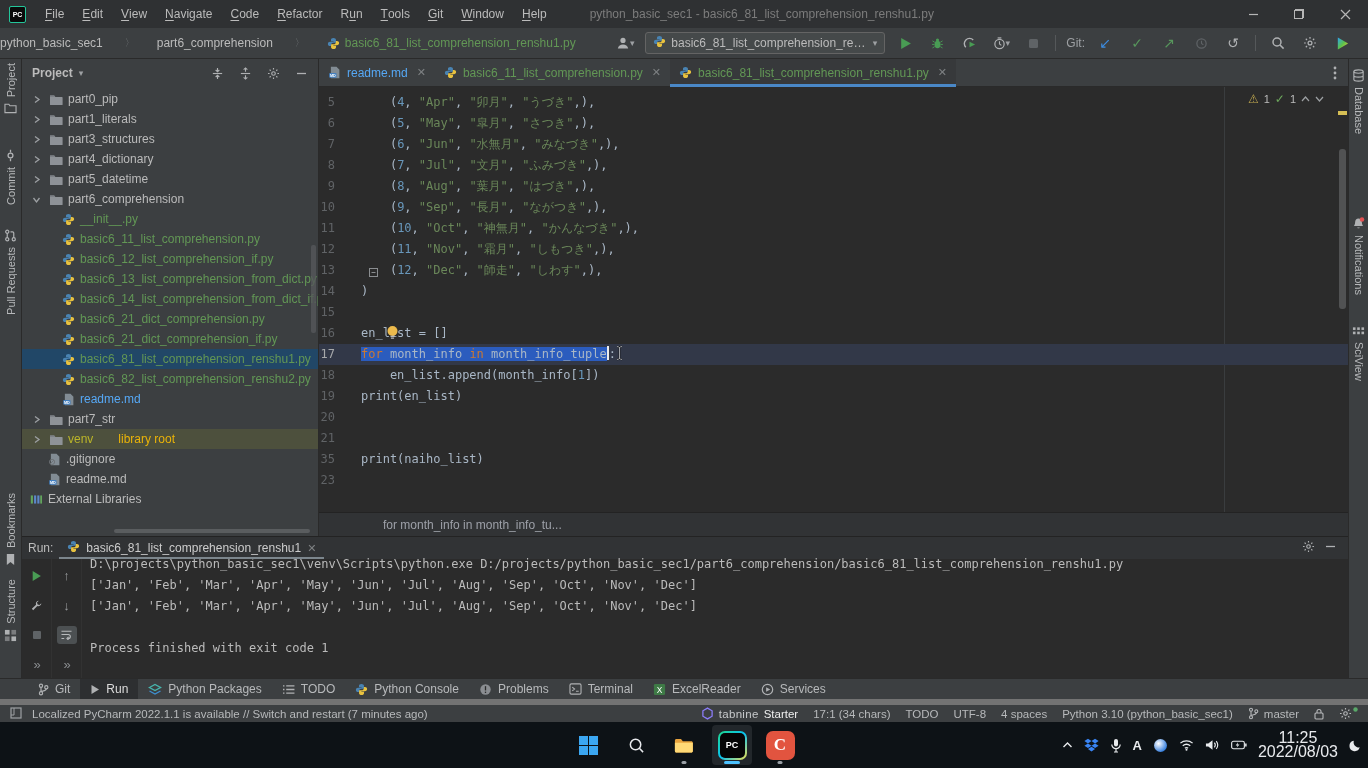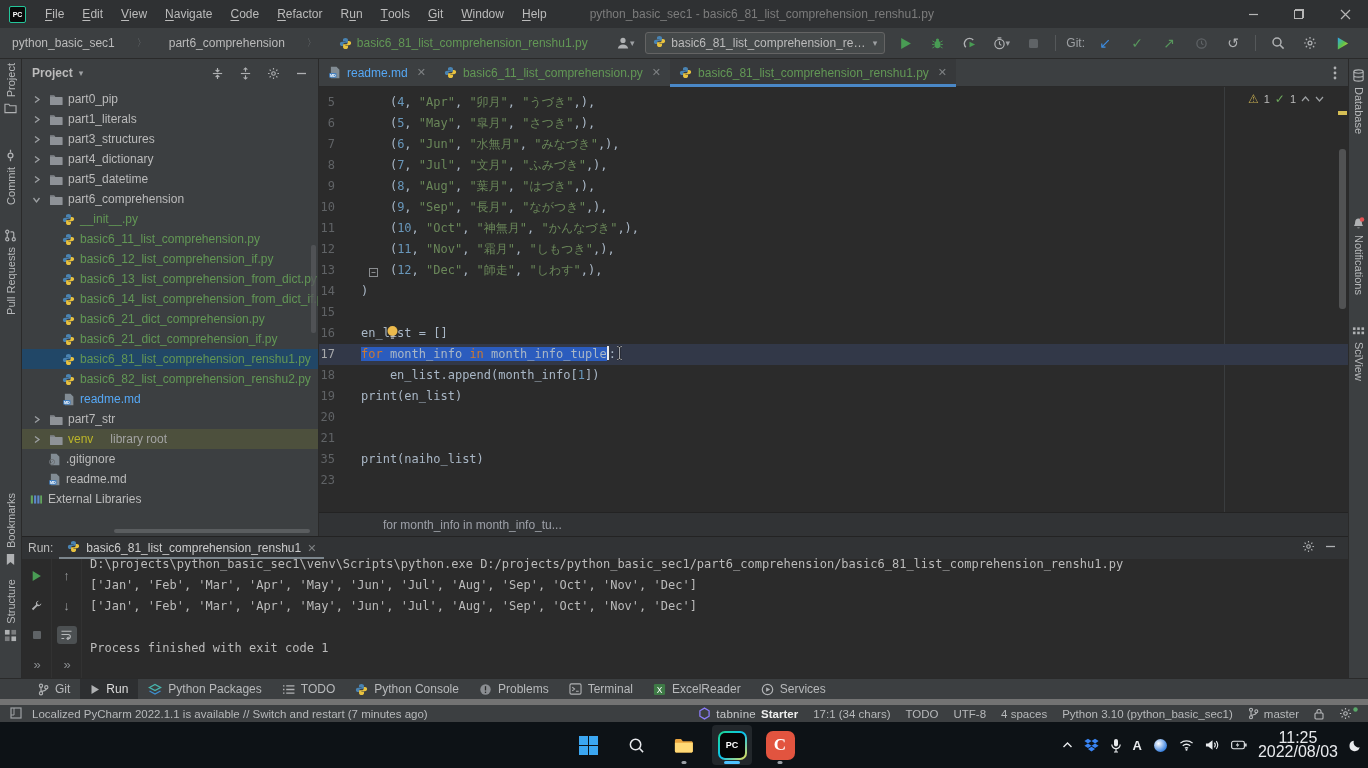--- a/index.html
+++ b/index.html
@@ -18,21 +18,21 @@
   #win-title{color:#7c7c7c;margin-left:34px;white-space:nowrap}
   #win-controls{margin-left:auto;display:flex;height:100%}
   .wbtn{width:46px;height:100%;display:flex;align-items:center;justify-content:center}
   .restore-glyph{width:10px;height:10px;position:relative}
   .restore-glyph::before{content:"";position:absolute;top:0;right:0;width:7px;height:7px;border:1px solid #b6b6b6}
   .restore-glyph::after{content:"";position:absolute;bottom:0;left:0;width:7px;height:7px;border:1px solid #b6b6b6;background:#2f3133}
 
   
   #navbar{position:absolute;top:28px;left:0;right:0;height:31px;background:#3c3f41;
     border-bottom:1px solid #2a2a2a;display:flex;align-items:center;font-size:12px;color:#bbb}
-  #crumbs{display:flex;align-items:flex-end;padding-left:12px;gap:22px;white-space:nowrap}
+  #crumbs{display:flex;align-items:flex-end;padding-left:0;gap:22px;white-space:nowrap}
   .crumb{color:#bbb}.crumb.last{color:#629755;display:flex;align-items:center;gap:5px}
   .crumb-sep{color:#6f7375;font-size:11px}
   #nav-right{margin-left:auto;display:flex;align-items:center;gap:8px;padding-right:14px}
   #run-combo{height:22px;background:#45494a;border:1px solid #646464;border-radius:3px;
     display:flex;align-items:center;gap:5px;padding:0 7px;color:#bbb;max-width:240px}
   #run-combo .lbl{overflow:hidden;text-overflow:ellipsis;white-space:nowrap}
   .tbtn{width:24px;height:24px;display:flex;align-items:center;justify-content:center}
   .tsep{width:1px;height:16px;background:#55585a;margin:0 2px}
   .arrow-blue{color:#3d8de2;font-size:14px}.arrow-green{color:#57965c;font-size:14px}
   .undo-gray{color:#afb1b3;font-size:14px}
@@ -50,21 +50,21 @@
   #project{width:297px;background:#3c3f41;border-right:1px solid #2a2a2a;position:relative;overflow:hidden}
   #project-header{height:28px;display:flex;align-items:center;padding:0 6px 0 10px;font-size:12px;color:#bbb;gap:6px}
   #project-header .spacer{flex:1}
   .ph-icon{width:22px;height:22px;display:flex;align-items:center;justify-content:center;color:#afb1b3}
   #tree{position:absolute;top:30px;left:0;right:0}
   .trow{height:20px;display:flex;align-items:center;font-size:12px;color:#bbb;white-space:nowrap;gap:5px;padding-right:4px}
   .trow .chev{width:16px;display:flex;justify-content:center;flex:0 0 16px}
   .trow.selected{background:#214767}
   .trow.tint{background:rgba(187,181,41,.14)}
   .t-green{color:#629755}.t-blue{color:#56a8f5}.t-olive{color:#bbb529}
-  .tsuffix{color:#a3a3a3;margin-left:12px}
+  .tsuffix{color:#eab308;margin-left:20px}
   .ind-0{padding-left:6px}.ind-1{padding-left:26px}.ind-2{padding-left:40px}.ind-ext{padding-left:8px}
   #proj-hscroll{position:absolute;bottom:3px;left:92px;width:196px;height:4px;background:#5a5d5f;border-radius:2px}
   #proj-vscroll{position:absolute;top:186px;right:2px;width:5px;height:88px;background:#55585a;border-radius:2px;opacity:.8}
 
   
   #editor-col{flex:1;display:flex;flex-direction:column;background:#2b2b2b;min-width:0}
   #tabbar{height:28px;background:#3c3f41;display:flex;align-items:stretch;border-bottom:1px solid #2a2a2a;position:relative}
   .etab{display:flex;align-items:center;gap:6px;padding:0 9px;font-size:12px;color:#bbb;position:relative}
   .etab .close{color:#7e8183;font-size:11px;margin-left:3px}
   .etab.active{background:#37393b}
@@ -117,21 +117,21 @@
   .bitem{display:flex;align-items:center;gap:6px;padding:0 10px}
   .bitem.active{background:#2d2f31;color:#dcdcdc}
 
   
   #statusbar{position:absolute;top:699px;left:0;right:0;height:23px;background:#3c3f41;border-top:6px solid #737373;
     display:flex;align-items:center;font-size:11.5px;color:#b7b9bb;padding:0 10px}
   #status-msg{margin-left:10px}
   #status-right{margin-left:auto;display:flex;align-items:center;gap:15px;white-space:nowrap}
   .tn{display:flex;align-items:center;gap:5px}
   .tn .brand{color:#c7c9cb;letter-spacing:.3px}
-  .tn .plan{color:#eee;font-weight:bold}
+  .tn .plan{color:#eee;font-weight:normal}
   .seg{display:flex;align-items:center;gap:5px}
 
   
   #taskbar{position:absolute;top:722px;left:0;right:0;height:46px;background:#0d1216;display:flex;align-items:center}
   #tb-center{position:absolute;left:50%;transform:translateX(-50%);display:flex;align-items:center;gap:8px;height:100%}
   .tb-cell{width:40px;height:40px;display:flex;align-items:center;justify-content:center;position:relative;border-radius:4px}
   .tb-cell.appactive{background:rgba(255,255,255,.09)}
   .tb-dot{position:absolute;bottom:1px;left:50%;transform:translateX(-50%);width:5px;height:3px;border-radius:2px;background:#9aa0a6}
   .tb-bar{position:absolute;bottom:1px;left:50%;transform:translateX(-50%);width:16px;height:3px;border-radius:2px;background:#4cc2ff}
   #pc-badge{width:29px;height:29px;border-radius:7px;padding:2px;background:linear-gradient(135deg,#21d789,#07c3f2,#f7e04b)}

